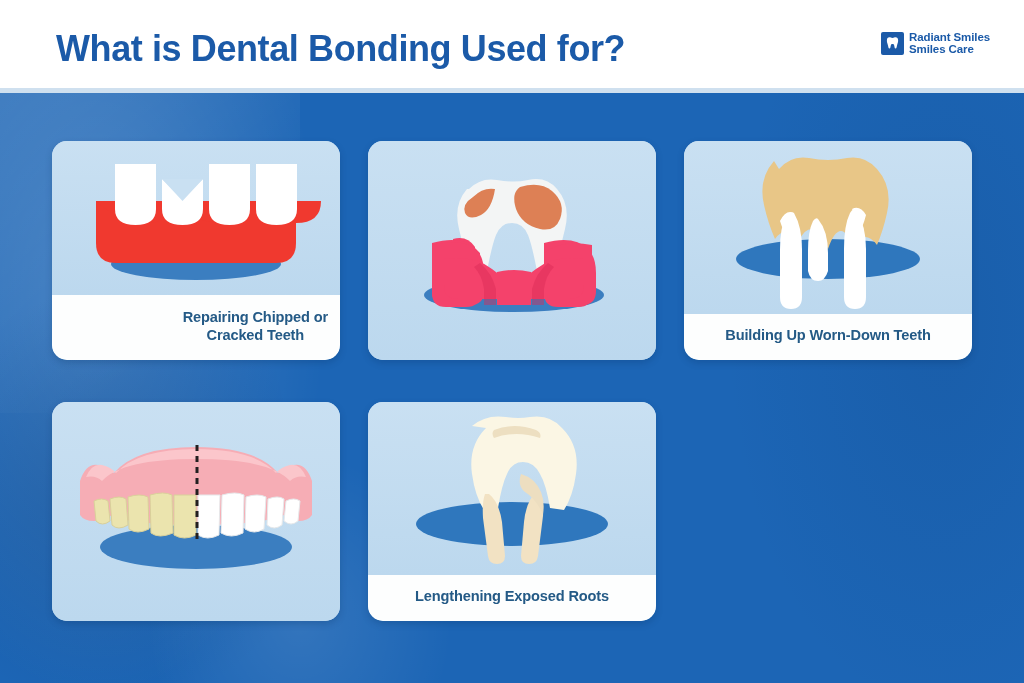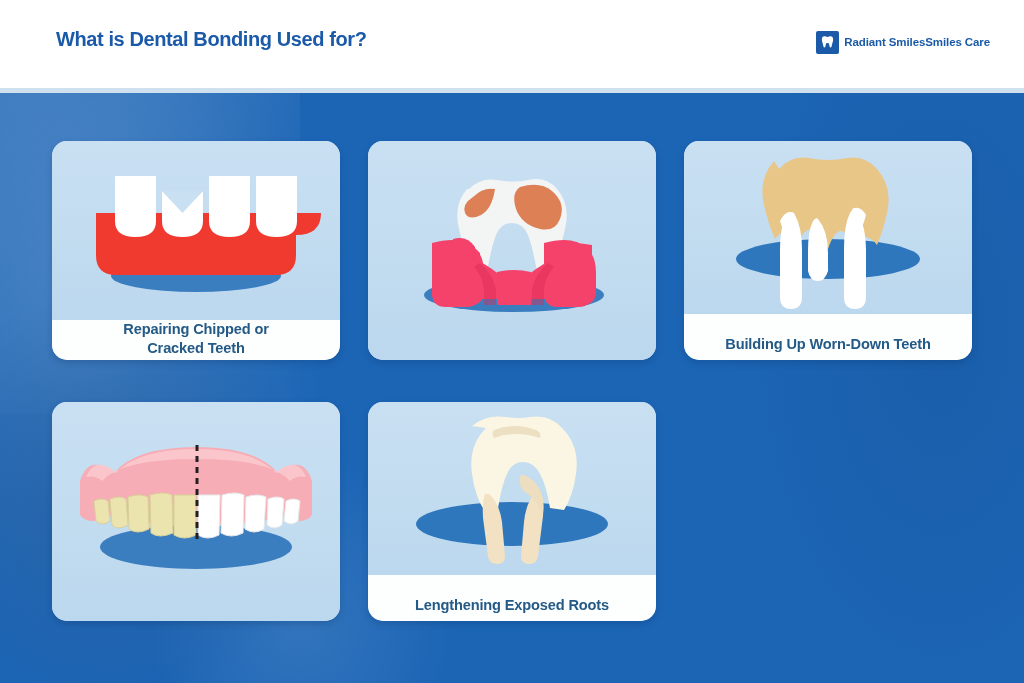--- a/index.html
+++ b/index.html
@@ -30,21 +30,21 @@
   }
   #header-divider {
     position: absolute;
     left: 0; top: 88px;
     width: 1024px; height: 5px;
     background: #cfe0ef;
   }
   #page-title {
     position: absolute;
     left: 56px; top: 28px;
-    font-size: 20px;
+    font-size: 36px;
     font-weight: bold;
     color: #1b5aa8;
     letter-spacing: -0.4px;
     white-space: nowrap;
   }
   #brand-logo {
     position: absolute;
     right: 34px; top: 31px;
     display: flex;
     align-items: center;
@@ -54,21 +54,21 @@
     width: 23px; height: 23px;
     background: #1b5aa8;
     border-radius: 2px;
     display: flex;
     align-items: center;
     justify-content: center;
     flex: none;
   }
   #brand-text {
     display: flex;
-    flex-direction: row;
+    flex-direction: column;
     line-height: 1.08;
   }
   #brand-text span {
     font-size: 11.5px;
     font-weight: bold;
     color: #1b5aa8;
     white-space: nowrap;
     letter-spacing: -0.1px;
   }
 
@@ -148,22 +148,22 @@
     padding: 4px 12px 7px;
     border-radius: 0 0 15px 15px;
   }
   .card-label span {
     font-size: 14.6px;
     font-weight: bold;
     color: #245a86;
     line-height: 1.26;
     letter-spacing: -0.15px;
   }
-  .card.two-line .card-label { height: 40px; }
-  .card.one-line .card-label { height: 46px; align-items: flex-end; }
+  .card.two-line .card-label { height: 65px; justify-content: flex-end; }
+  .card.one-line .card-label { height: 46px; }
 </style>
 </head>
 <body>
 
 <div id="page">
 
   <div id="header">
     <div id="page-title">What is Dental Bonding Used for?</div>
 
     <div id="brand-logo">

